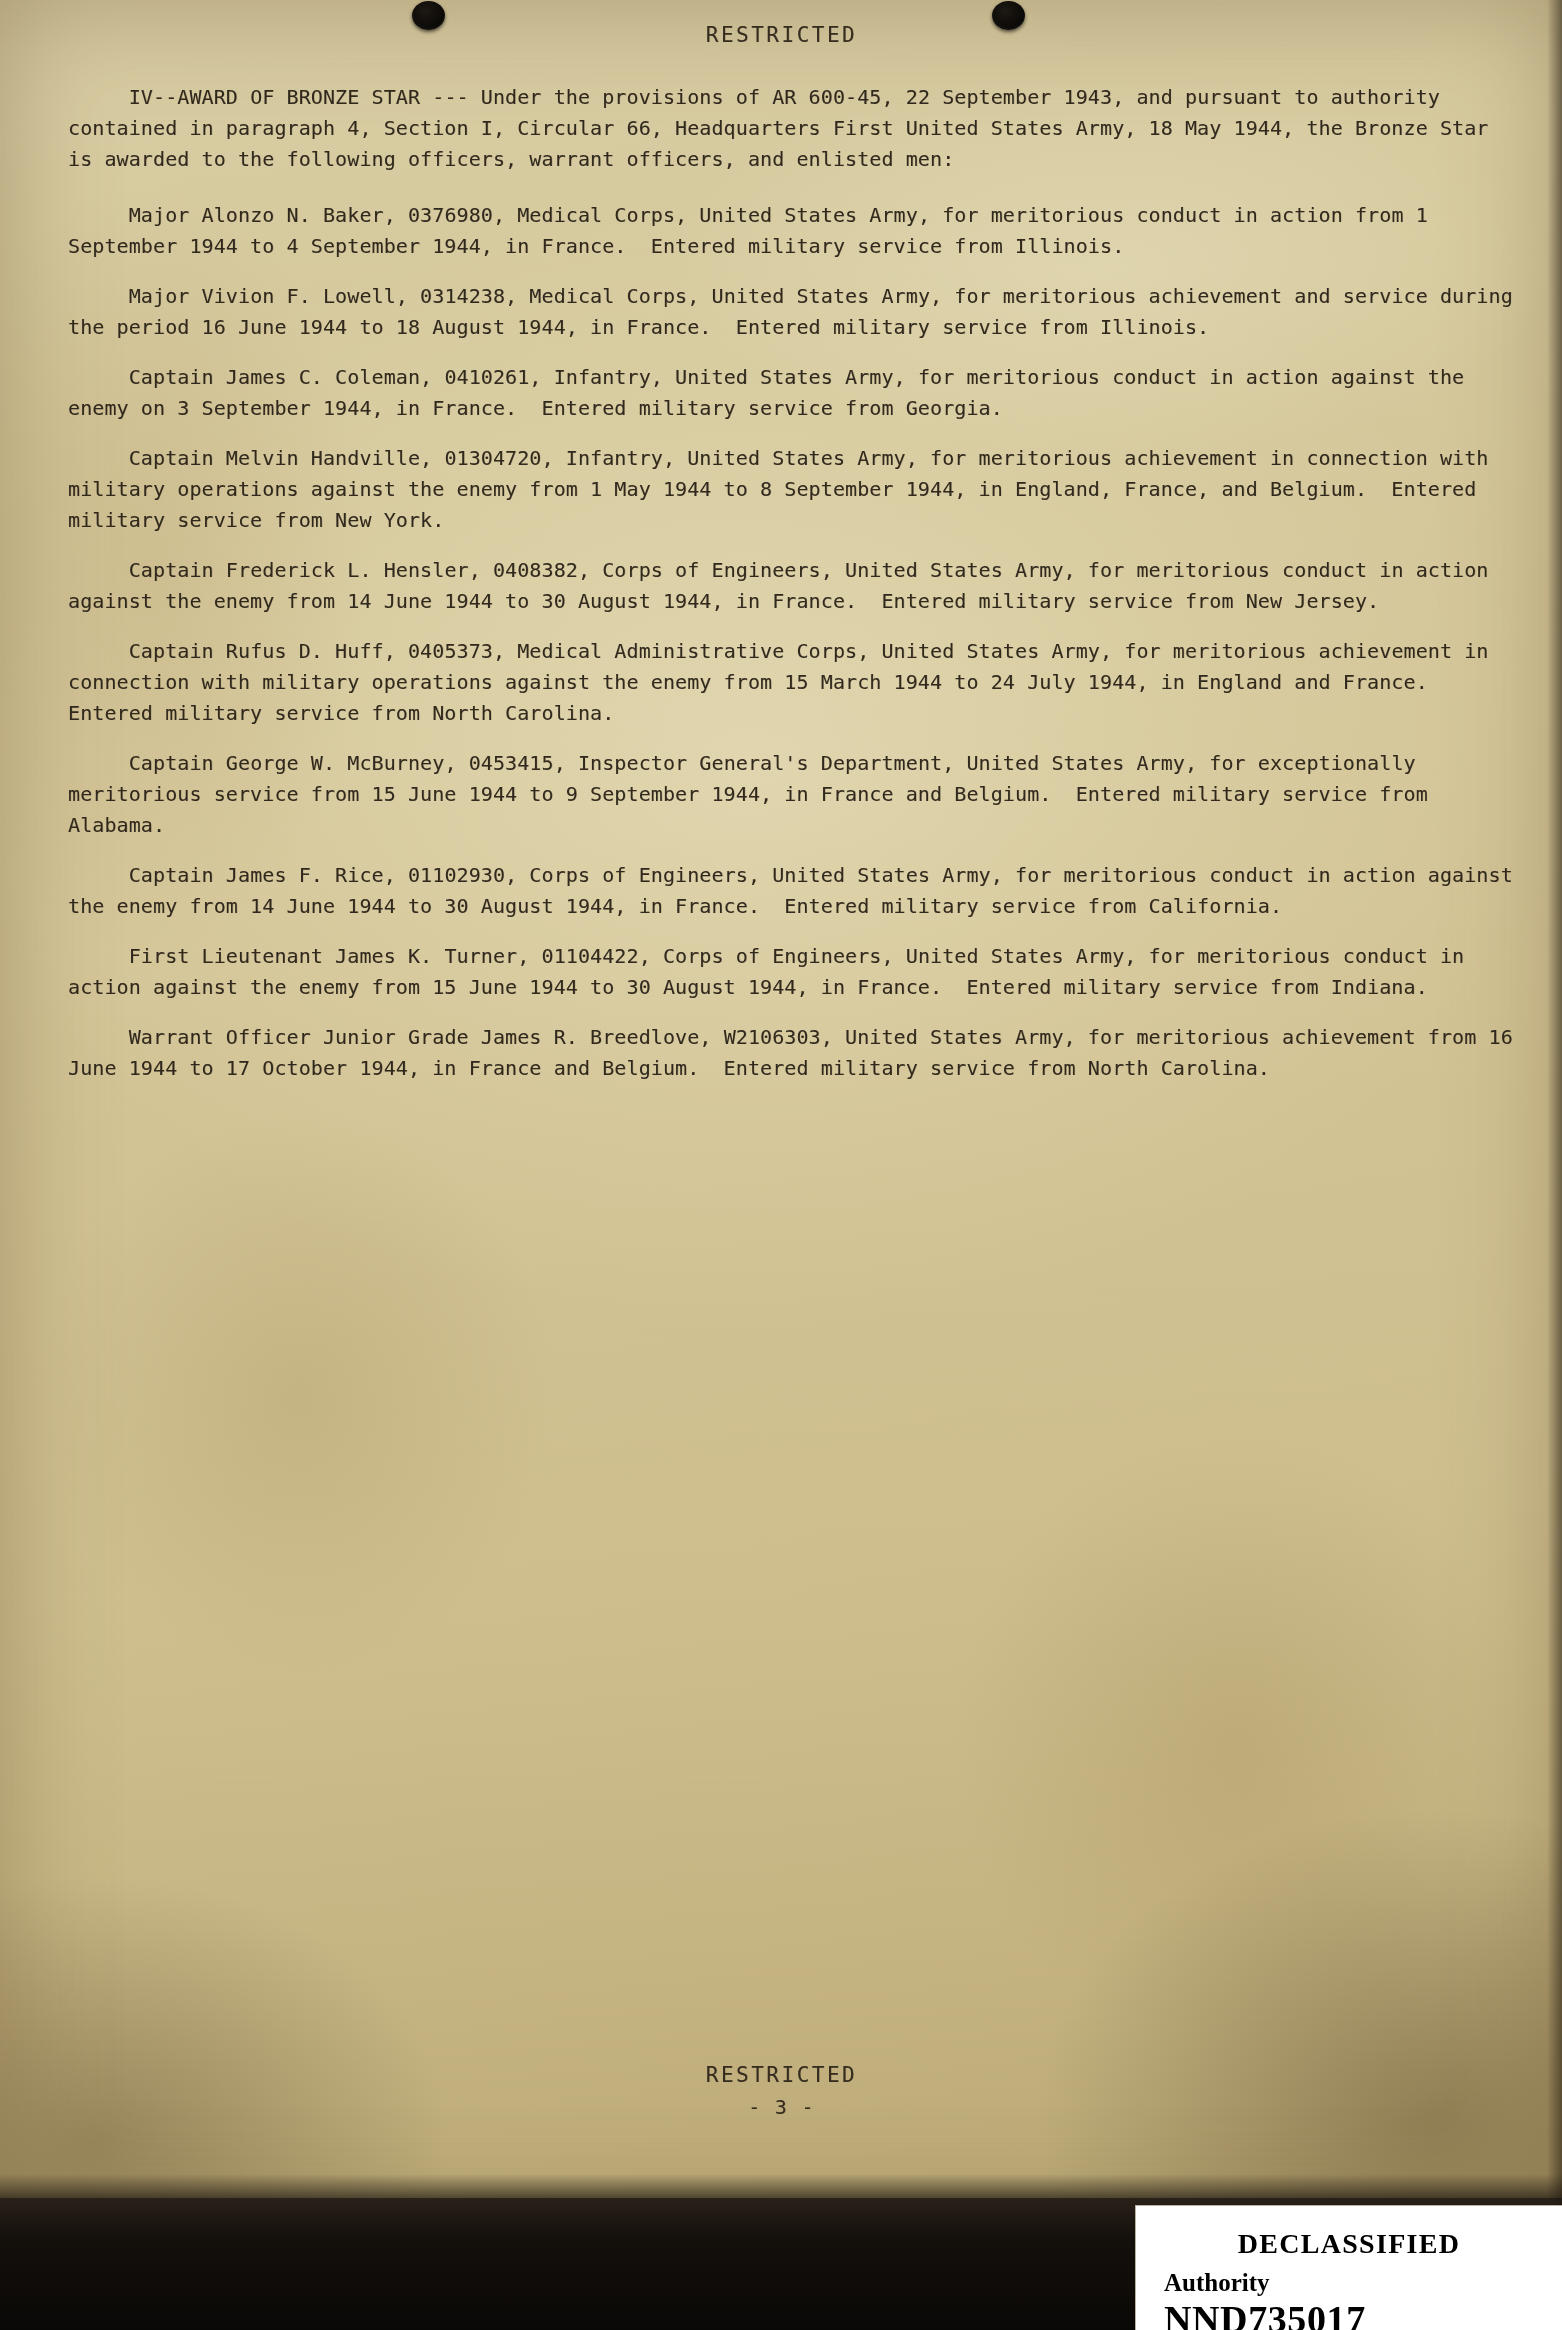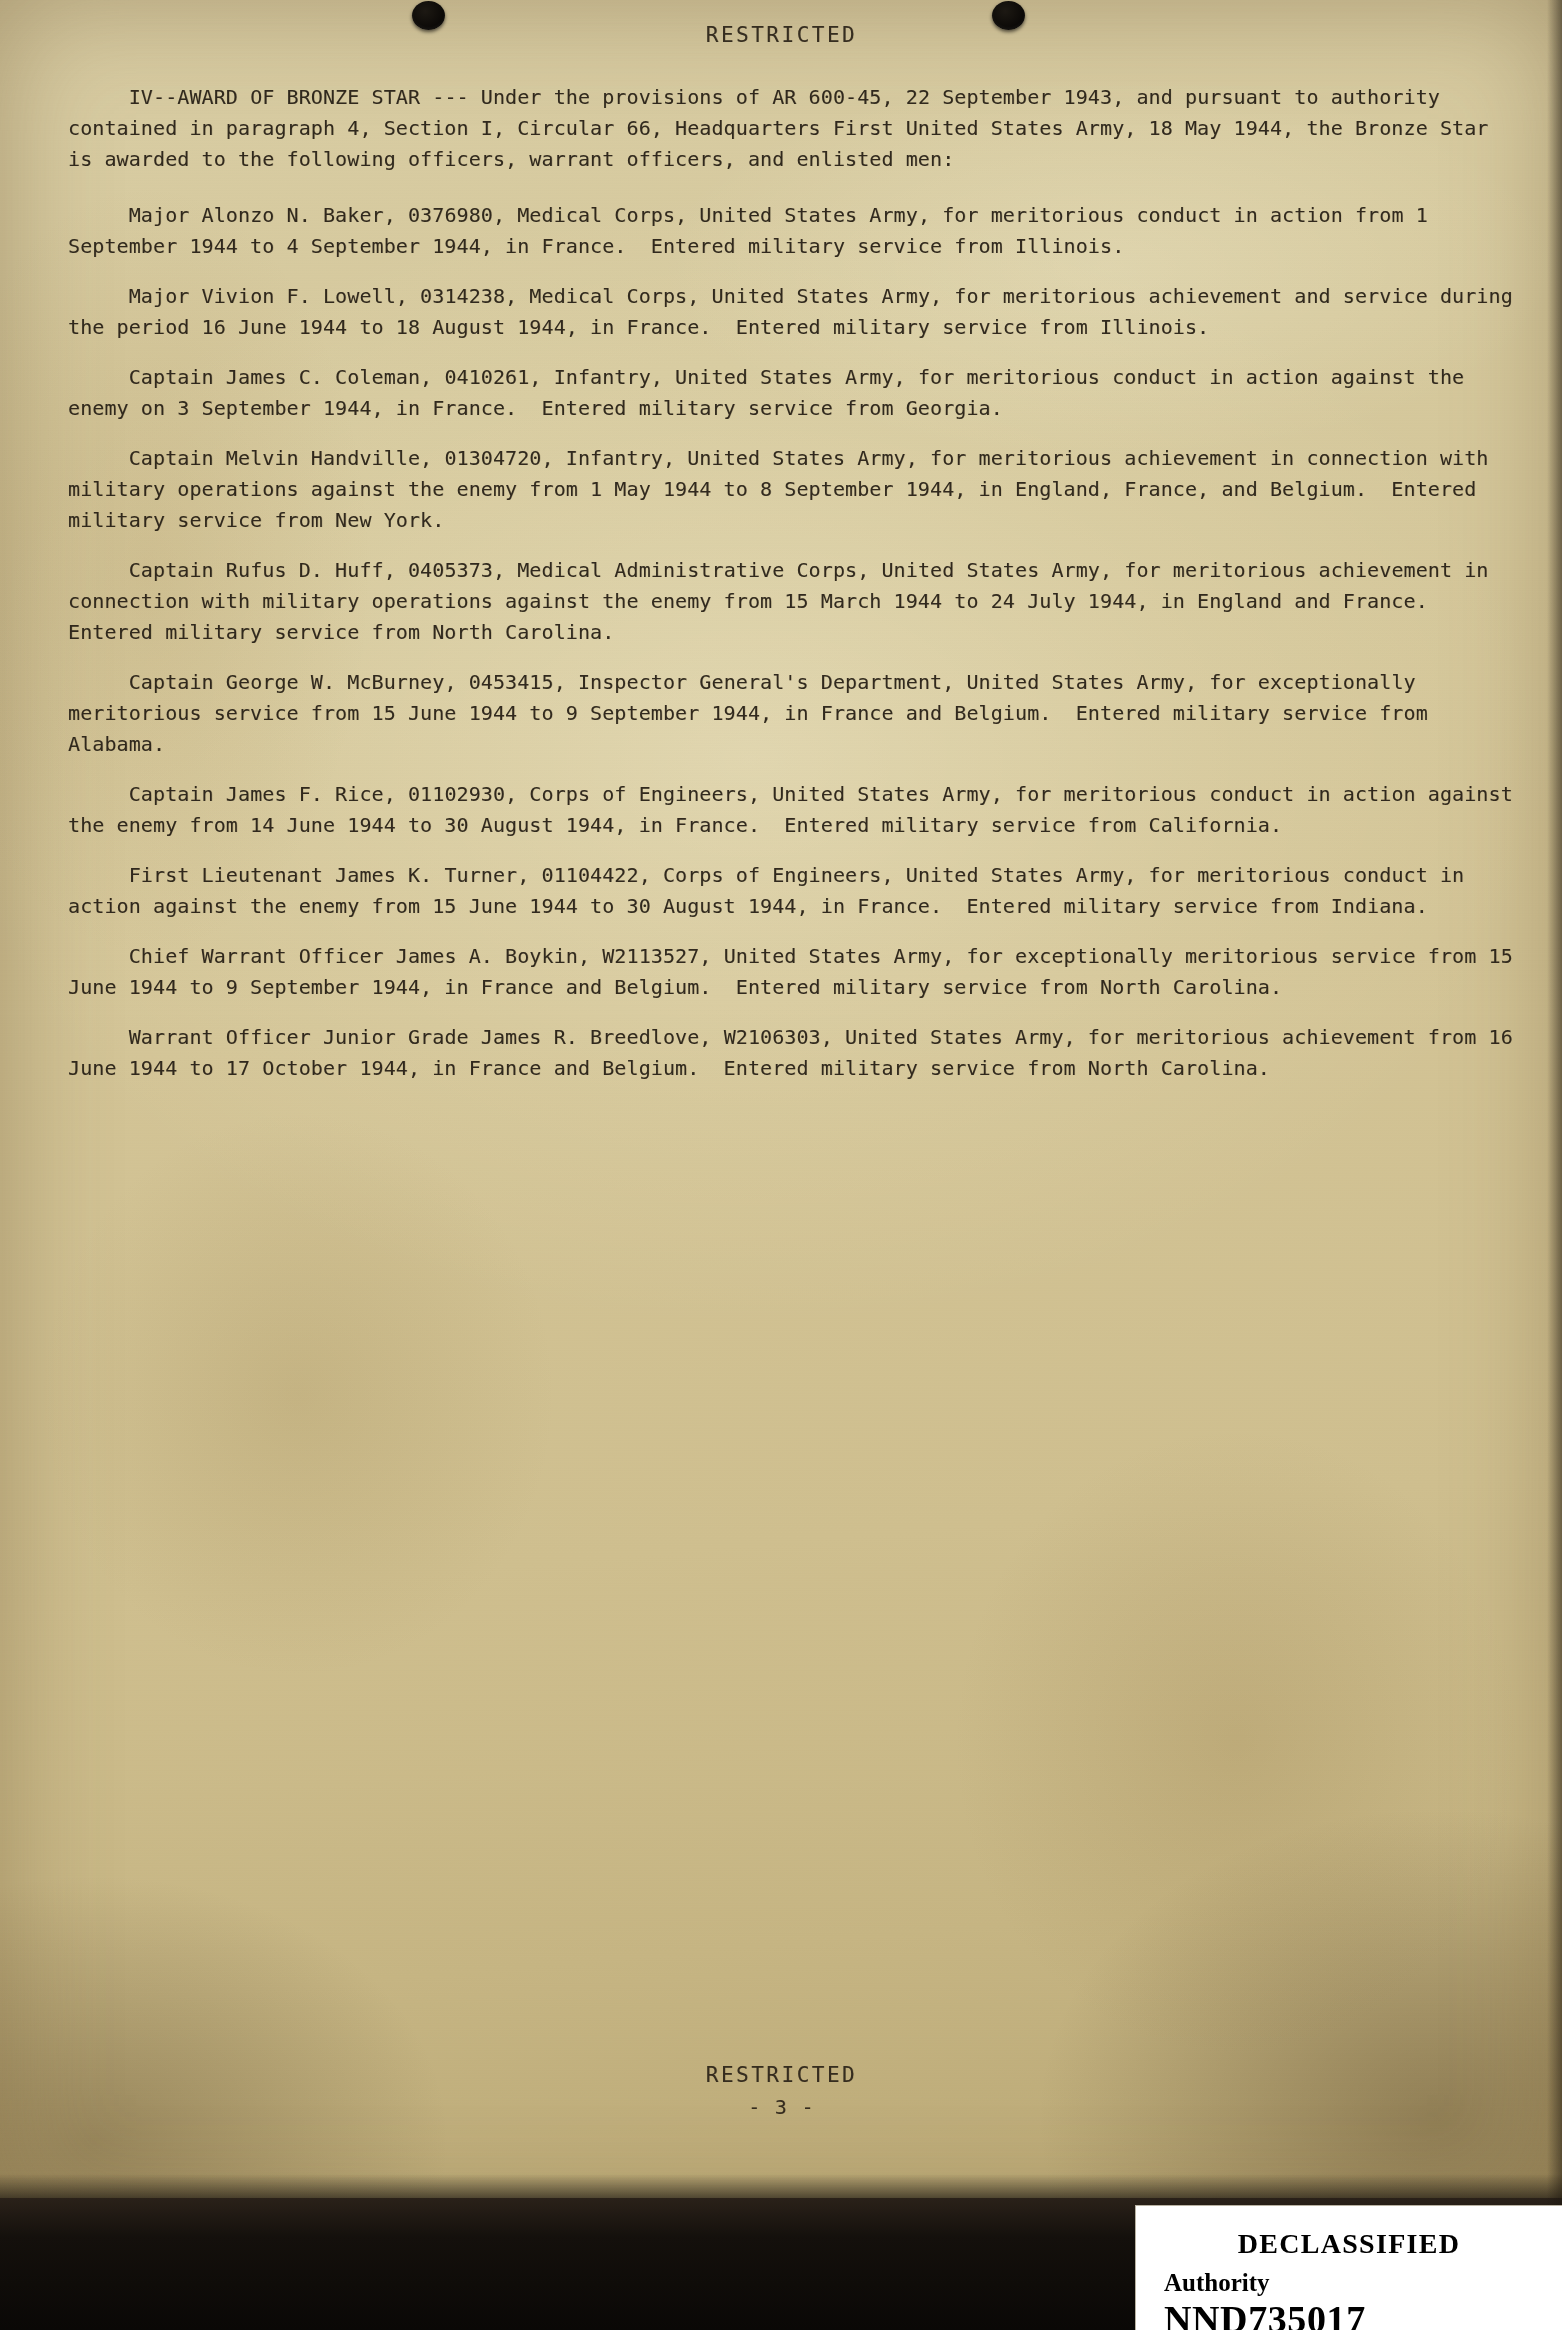--- a/index.html
+++ b/index.html
@@ -188,25 +188,25 @@
   <div id="typed">
 
     <div class="hdr" id="hdr-top">RESTRICTED</div>
 
     <div id="body-text">
       <p class="para first">     IV--AWARD OF BRONZE STAR --- Under the provisions of AR 600-45, 22 September 1943, and pursuant to authority contained in paragraph 4, Section I, Circular 66, Headquarters First United States Army, 18 May 1944, the Bronze Star is awarded to the following officers, warrant officers, and enlisted men:</p>
       <p class="para">     Major Alonzo N. Baker, 0376980, Medical Corps, United States Army, for meritorious conduct in action from 1 September 1944 to 4 September 1944, in France.  Entered military service from Illinois.</p>
       <p class="para">     Major Vivion F. Lowell, 0314238, Medical Corps, United States Army, for meritorious achievement and service during the period 16 June 1944 to 18 August 1944, in France.  Entered military service from Illinois.</p>
       <p class="para">     Captain James C. Coleman, 0410261, Infantry, United States Army, for meritorious conduct in action against the enemy on 3 September 1944, in France.  Entered military service from Georgia.</p>
       <p class="para">     Captain Melvin Handville, 01304720, Infantry, United States Army, for meritorious achievement in connection with military operations against the enemy from 1 May 1944 to 8 September 1944, in England, France, and Belgium.  Entered military service from New York.</p>
+      <p class="para">     Captain Frederick L. Hensler, 0408382, Corps of Engineers, United States Army, for meritorious conduct in action against the enemy from 14 June 1944 to 30 August 1944, in France.  Entered military service from New Jersey.</p>
       <p class="para">     Captain Rufus D. Huff, 0405373, Medical Administrative Corps, United States Army, for meritorious achievement in connection with military operations against the enemy from 15 March 1944 to 24 July 1944, in England and France. Entered military service from North Carolina.</p>
       <p class="para">     Captain George W. McBurney, 0453415, Inspector General's Department, United States Army, for exceptionally meritorious service from 15 June 1944 to 9 September 1944, in France and Belgium.  Entered military service from Alabama.</p>
       <p class="para">     Captain James F. Rice, 01102930, Corps of Engineers, United States Army, for meritorious conduct in action against the enemy from 14 June 1944 to 30 August 1944, in France.  Entered military service from California.</p>
       <p class="para">     First Lieutenant James K. Turner, 01104422, Corps of Engineers, United States Army, for meritorious conduct in action against the enemy from 15 June 1944 to 30 August 1944, in France.  Entered military service from Indiana.</p>
-      <p class="para">     Chief Warrant Officer James A. Boykin, W2113527, United States Army, for exceptionally meritorious service from 15 June 1944 to 9 September 1944, in France and Belgium.  Entered military service from North Carolina.</p>
       <p class="para">     Warrant Officer Junior Grade James R. Breedlove, W2106303, United States Army, for meritorious achievement from 16 June 1944 to 17 October 1944, in France and Belgium.  Entered military service from North Carolina.</p>
     </div>
 
     <div class="hdr" id="foot-restricted">RESTRICTED</div>
     <div class="hdr" id="foot-page">- 3 -</div>
   </div>
 
   <div class="punch" id="punch-left"></div>
   <div class="punch" id="punch-right"></div>
 

